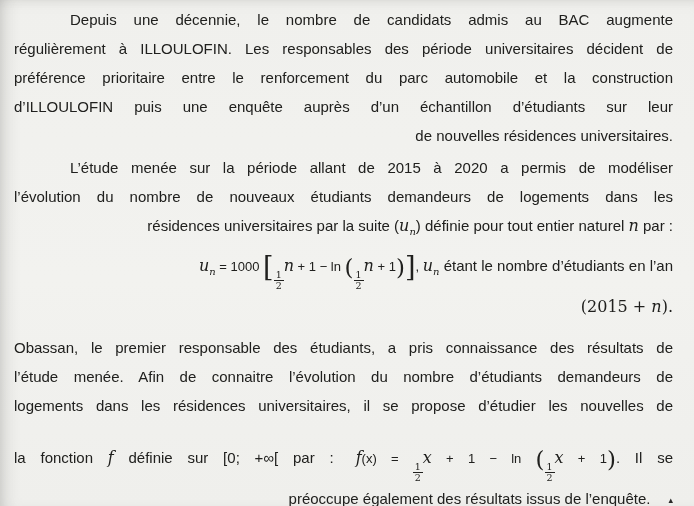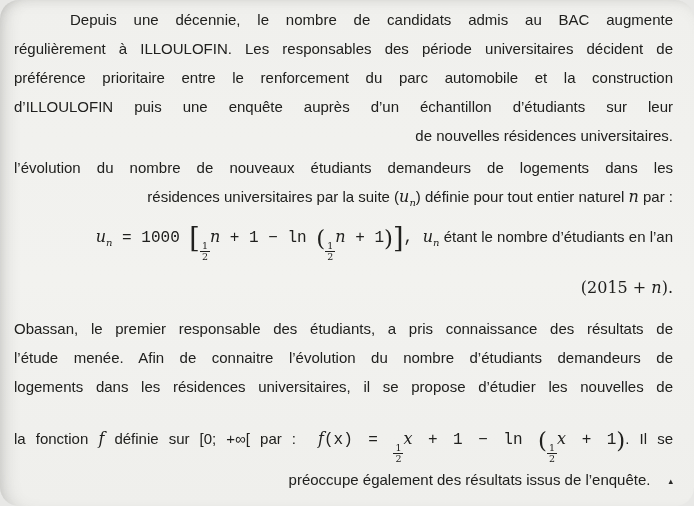--- a/index.html
+++ b/index.html
@@ -7,58 +7,58 @@
     position:relative;
     width:694px;height:506px;
     box-sizing:border-box;
     background:linear-gradient(180deg,#f0f0ed 0%,#f2f2ef 55%,#efefec 100%);
     box-shadow:inset 14px 0 20px -16px rgba(90,90,88,.45), inset 0 10px 16px -14px rgba(120,120,118,.35);
     color:#20201e;
     font-family:"Liberation Sans",sans-serif;
     font-size:15px;
     padding:5px 21px 0 14px;
     overflow:hidden;
-    border-radius:19px;
   }
   .para{margin:0;}
   .ln{display:block;line-height:29px;text-align:right;}
   .j{text-align:justify;text-align-last:justify;}
   .indent{text-indent:56px;}
   .p2{margin-top:3px;}
   .p3{margin-top:11px;}
   
   .mv{font-family:"DejaVu Serif",serif;font-style:italic;font-size:16px;}
-  .mu{font-family:Liberation Mono, monospace;font-size:16px;}
+  .mu{font-family:Liberation Sans, sans-serif;font-size:13px;}
   .msub{font-family:"DejaVu Serif",serif;font-style:italic;font-size:10px;vertical-align:-4px;}
   .frac{display:inline-flex;flex-direction:column;align-items:center;vertical-align:-7px;
         font-family:"DejaVu Serif",serif;font-size:9.5px;line-height:1.1;font-style:normal;}
   .frac .num{display:block;border-bottom:1.2px solid currentColor;padding:0 2px;}
   .frac .den{display:block;}
   .bigb{font-family:"DejaVu Serif",serif;font-size:27px;vertical-align:-5px;line-height:0;}
   .bigp{font-family:"DejaVu Serif",serif;font-size:23px;vertical-align:-4px;line-height:0;}
   .formula-line{line-height:40px;margin-left:16px;}
-  .formula-line2{line-height:30px;margin-left:16px;margin-top:10px;font-family:"DejaVu Serif",serif;font-size:16px;}
+  .formula-line2{line-height:30px;margin-left:16px;margin-top:0;font-family:"DejaVu Serif",serif;font-size:16px;}
   .mathline{line-height:36px;margin-top:20px;}
   .gap-after{margin-right:22px;}
   .stray{font-size:9px;vertical-align:1px;margin-left:18px;letter-spacing:0;color:#2a2a28;}
 </style>
 </head>
 <body>
 
 <div class="doc">
 
   <div class="para">
     <div class="ln j indent">Depuis une décennie, le nombre de candidats admis au BAC augmente</div>
     <div class="ln j">régulièrement à ILLOULOFIN. Les responsables des période universitaires décident de</div>
     <div class="ln j">préférence prioritaire entre le renforcement du parc automobile et la construction</div>
     <div class="ln j">d’ILLOULOFIN puis une enquête auprès d’un échantillon d’étudiants sur leur</div>
     <div class="ln">de nouvelles résidences universitaires.</div>
   </div>
 
   <div class="para p2">
+    <div class="ln j indent">L’étude menée sur la période allant de 2015 à 2020 a permis de modéliser</div>
     <div class="ln j">l’évolution du nombre de nouveaux étudiants demandeurs de logements dans les</div>
     <div class="ln"><span>résidences universitaires par la suite (</span><span class="mv">u</span><span class="msub">n</span><span>) définie pour tout entier naturel </span><span class="mv">n</span><span> par :</span></div>
   </div>
 
   <div class="ln formula-line"><span class="mv">u</span><span class="msub">n</span><span class="mu"> = 1000 </span><span class="bigb">[</span><span class="frac">
         <span class="num">1</span>
         <span class="den">2</span>
       </span><span class="mv">n</span><span class="mu"> + 1 − ln </span><span class="bigp">(</span><span class="frac">
         <span class="num">1</span>
         <span class="den">2</span>

